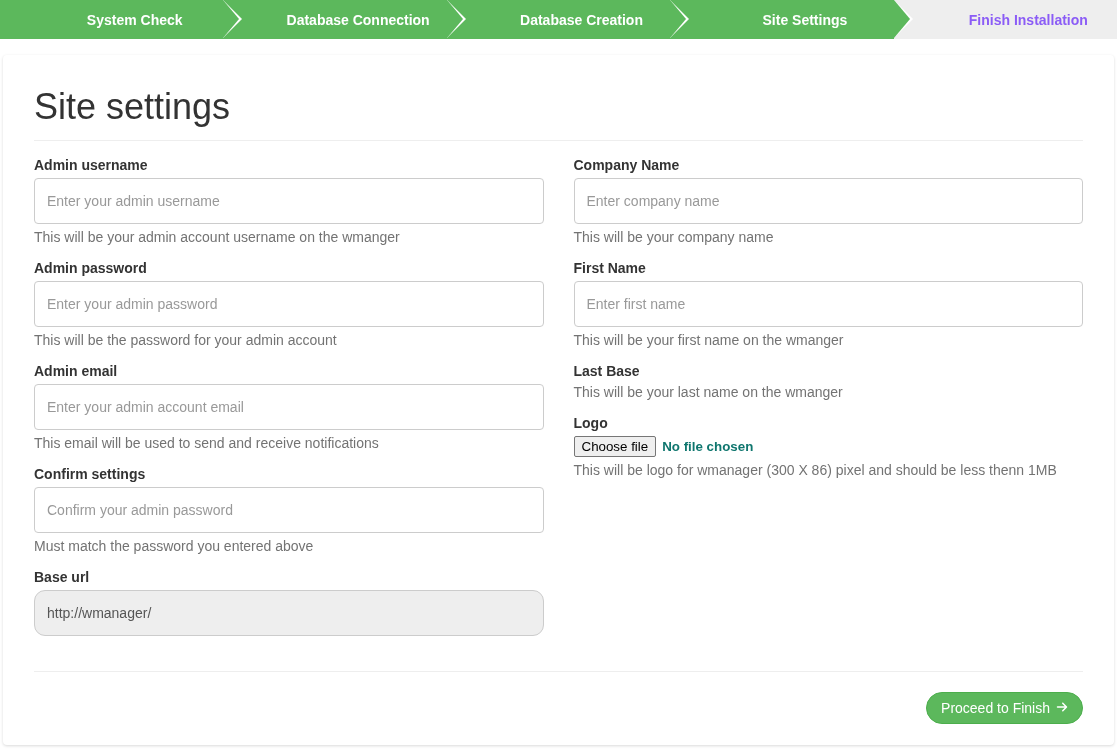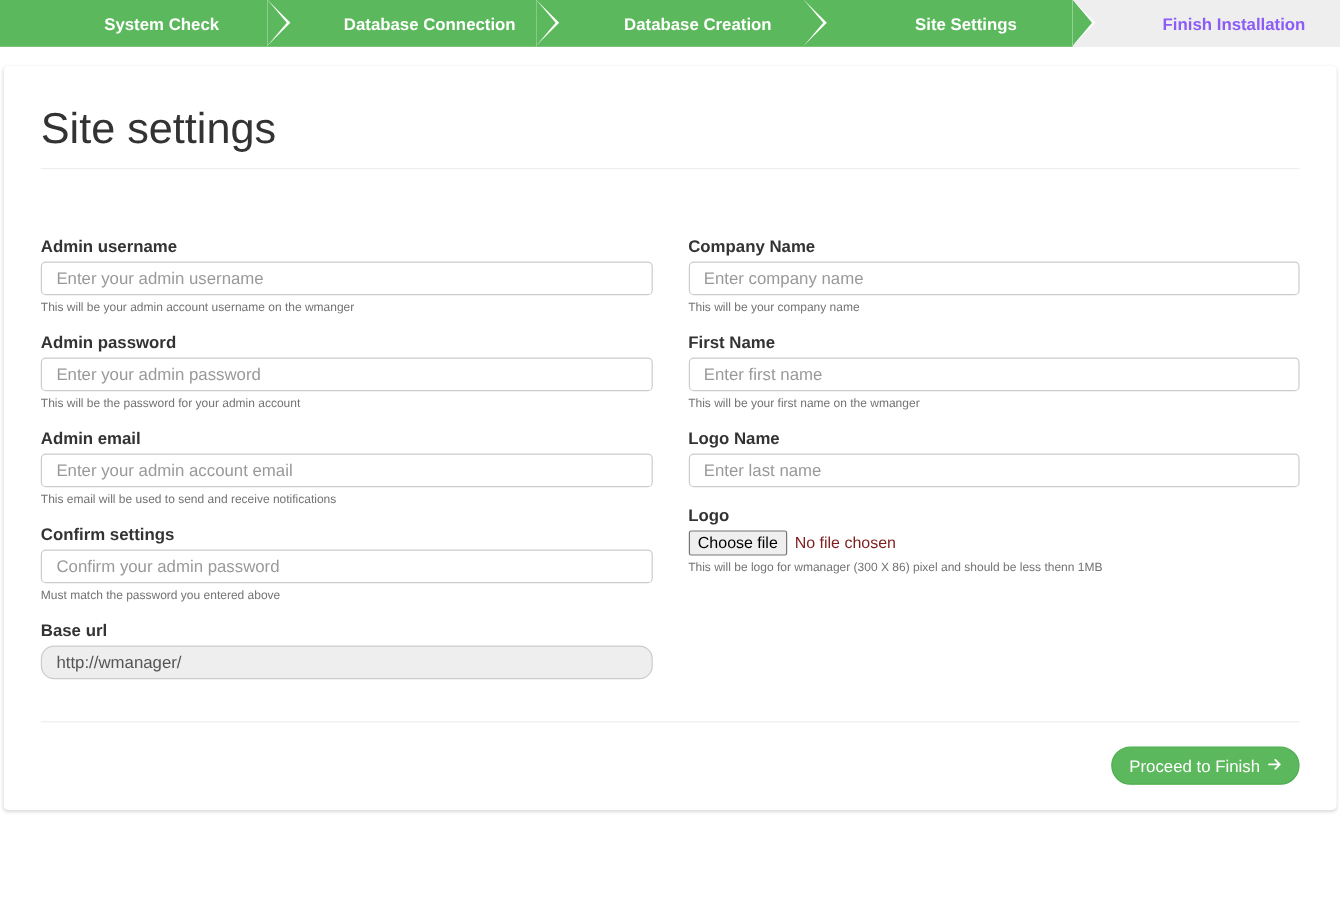--- a/index.html
+++ b/index.html
@@ -84,74 +84,74 @@
       padding-bottom: 12px;
       border-bottom: 1px solid #eee;
     }
     .row {
       display: flex;
       gap: 30px;
       margin-top: 16px;
     }
     .col {
       flex: 1;
-      margin-top: 40px;
     }
     .form-group {
       margin-bottom: 15px;
     }
     .form-group label {
       display: block;
       font-weight: 700;
       margin-bottom: 5px;
       color: #333;
     }
     .form-control {
       display: block;
       width: 100%;
-      height: 28px;
+      height: 46px;
       padding: 6px 12px;
       font-size: 14px;
       line-height: 1.42857;
       color: #555;
       background: #fff;
       border: 1px solid #ccc;
       border-radius: 4px;
     }
     .form-control::placeholder {
       color: #999;
     }
     .form-control[readonly] {
       background: #eee;
       color: #555;
       border-radius: 11px;
     }
     .help-block {
       display: block;
       margin-top: 5px;
       color: #737373;
-      font-size: 10px;
+      font-size: 14px;
     }
     .file-input {
       display: inline-flex;
       align-items: center;
       gap: 6px;
       font-size: 13.33px;
     }
     .file-button {
       font-family: Arial, sans-serif;
       font-size: 13.33px;
       padding: 2px 7px;
       background: #efefef;
       border: 1px solid #767676;
       border-radius: 2px;
       cursor: pointer;
     }
     .file-status {
-      color: #7f1d1d;
+      color: #0f766e;
+      font-weight: bold;
     }
     .footer-row {
       border-top: 1px solid #eee;
       margin-top: 20px;
       padding-top: 20px;
       display: flex;
       justify-content: flex-end;
     }
     .btn-success {
       background: #5cb85c;
@@ -227,22 +227,22 @@
         <span class="help-block">This will be your company name</span>
       </div>
 
       <div class="form-group">
         <label>First Name</label>
         <input type="text" class="form-control" placeholder="Enter first name" style="">
         <span class="help-block">This will be your first name on the wmanger</span>
       </div>
 
       <div class="form-group">
-        <label>Logo Name</label>
-        <input type="text" class="form-control" placeholder="Enter last name" style="">
+        <label>Last Base</label>
+        <span class="help-block">This will be your last name on the wmanger</span>
       </div>
 
       <div class="form-group">
         <label>Logo</label>
         <div class="file-input">
           <button type="button" class="file-button">Choose file</button>
           <span class="file-status">No file chosen</span>
         </div>
         <span class="help-block">This will be logo for wmanager (300 X 86) pixel and should be less thenn 1MB</span>
       </div>

